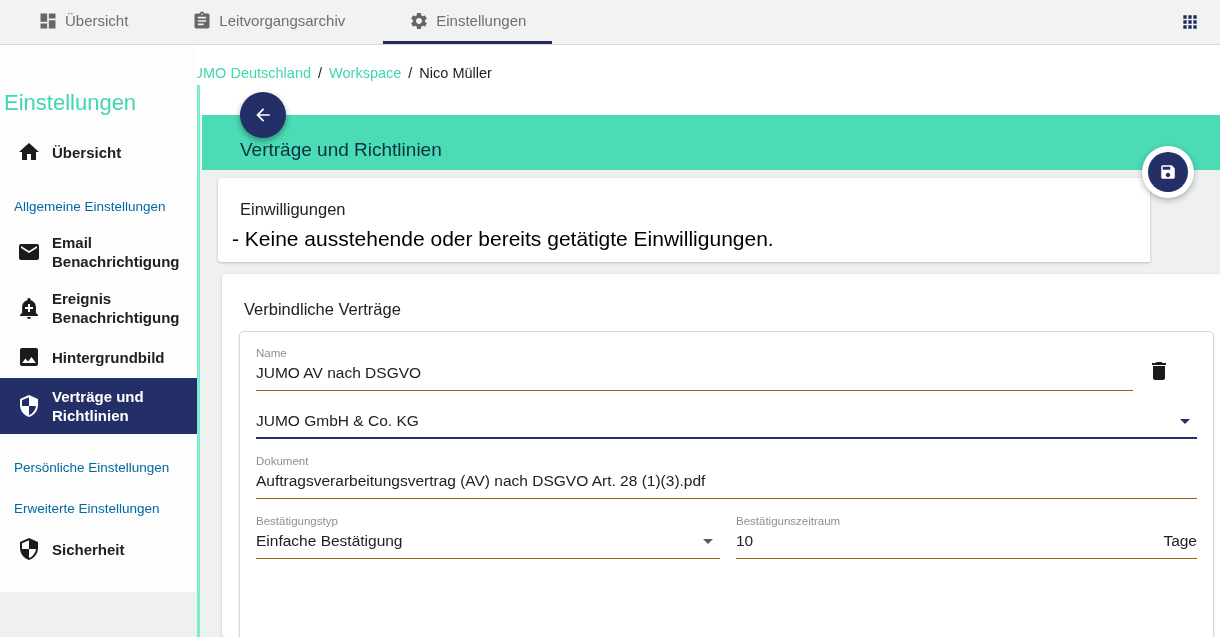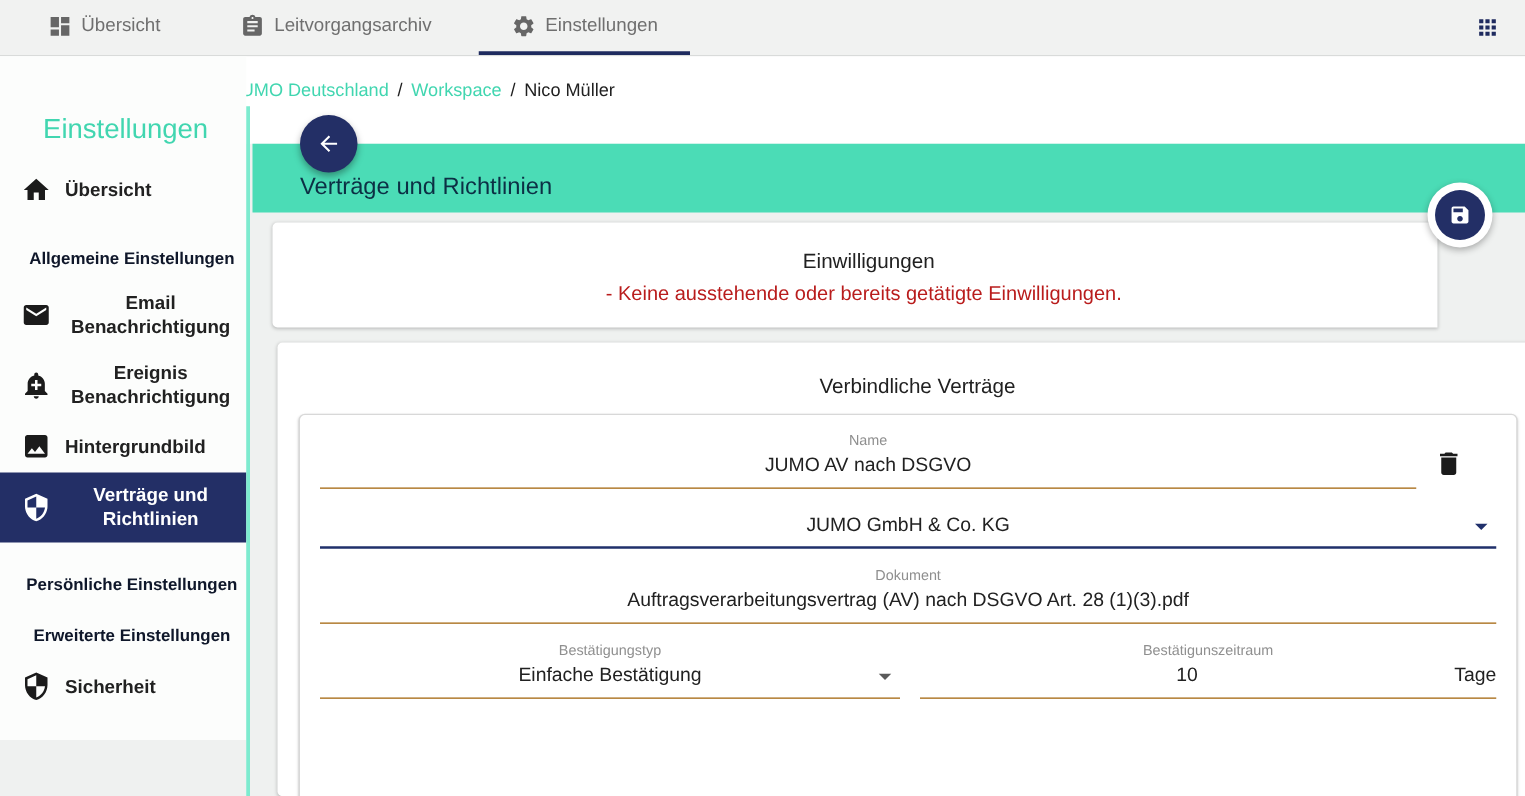--- a/index.html
+++ b/index.html
@@ -4,21 +4,21 @@
 <style>
   * { margin:0; padding:0; box-sizing:border-box; }
   html,body { width:1220px; height:637px; }
   body {
     font-family:"Liberation Sans", sans-serif;
     background:#eff1f0;
     position:relative;
     overflow:hidden;
     color:#212121;
   }
-  .abs { position:absolute;text-align:center; }
+  .abs { position:absolute; }
 
   
   .topbar {
     left:0; top:0; width:1220px; height:45px;
     background:#f1f2f1;
     border-bottom:1px solid #d9dbda;
     display:flex; align-items:stretch;
   }
   .tab {
     display:flex; align-items:center; gap:7px;
@@ -53,21 +53,21 @@
     display:flex; align-items:center; gap:11px;
     padding:9px 8px 9px 17px; cursor:pointer;
     font-size:15px; font-weight:700; color:#212121; line-height:19px;
   }
   .nav-item .n-icon { width:24px; height:24px; flex:0 0 auto; color:#1b1b1b; display:flex; }
   .nav-item.first { margin-top:15px; }
   .nav-item.active { background:#232f66; color:#ffffff; }
   .nav-item.active .n-icon { color:#ffffff; }
   .nav-section {
     margin:26px 0 10px 14px;
-    font-size:13.5px; color:#0f172a; font-weight:700;
+    font-size:13.5px; color:#0369a1; font-weight:400;
   }
   .nav-item .n-label { max-width:140px; }
 
   
   .teal-bar { left:202px; top:115px; width:1018px; height:55px; background:#4bdcb6; }
   .teal-title {
     position:absolute; left:38px; bottom:9px;
     font-size:19px; color:#0c2f44; font-weight:400;
   }
   .back-fab {
@@ -89,21 +89,21 @@
   }
 
   
   .card {
     background:#ffffff;
     box-shadow:0 1px 3px rgba(0,0,0,.22);
     border-radius:4px 0 0 4px;
   }
   .consents-card { left:218px; top:178px; width:932px; height:84px; }
   .consents-title { margin:22px 0 0 22px; font-size:16.5px; color:#212121; font-weight:400; }
-  .consents-empty { margin:8px 0 0 14px; font-size:16px; color:#b91c1c; }
+  .consents-empty { margin:8px 0 0 14px; font-size:21px; color:#000000; }
 
   .contracts-card { left:222px; top:274px; width:1002px; height:363px; }
   .contracts-title { margin:26px 0 0 22px; font-size:16.5px; color:#212121; font-weight:400; }
   .inner-card {
     margin:12px 10px 0 17px; height:324px;
     background:#fff;
     border:1px solid #d8d8d8; border-radius:5px;
     box-shadow:0 1px 2px rgba(0,0,0,.18);
     padding:0 16px;
   }

